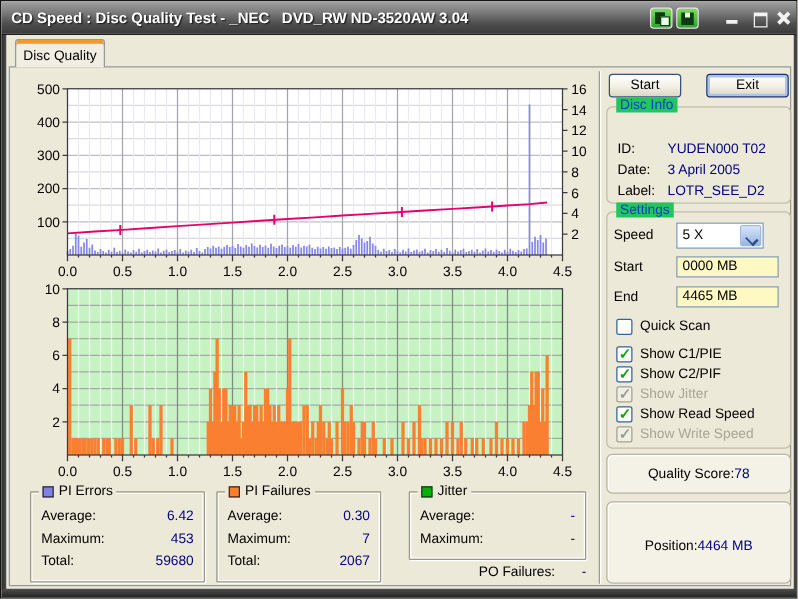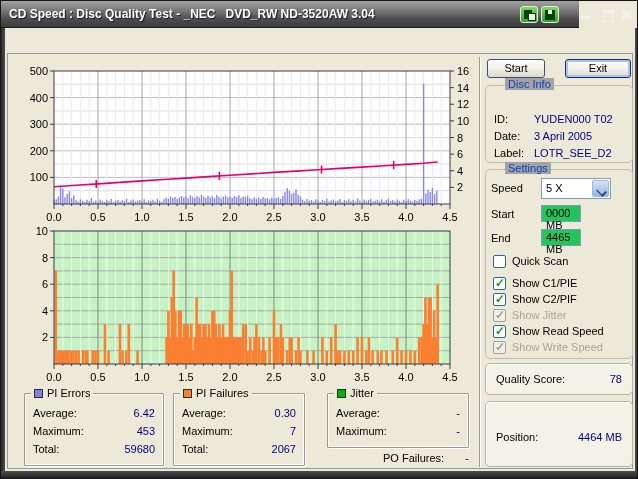--- a/index.html
+++ b/index.html
@@ -1,20 +1,20 @@
 <!DOCTYPE html>
 <html><head>
 <meta charset="utf-8">
 <style>
   html,body{margin:0;padding:0;background:#d4d0c8;}
   *{box-sizing:border-box;}
   .window{position:relative;width:638px;height:479px;font-family:"Liberation Sans",sans-serif;font-size:11px;color:#000;
     background:#ece9d8;border:1px solid #141414;overflow:hidden;}
   
-  .titlebar{position:absolute;left:0;top:0;width:578px;height:27px;
+  .titlebar{position:absolute;left:0;top:0;width:638px;height:27px;
     background:linear-gradient(180deg,#a2a2a2 0%,#7a7a7a 35%,#4d4d4d 70%,#3a3a3a 100%);
     border-bottom:1px solid #1c1c1c;}
   .title-text{position:absolute;left:8px;top:0;line-height:26px;color:#fff;font-size:12px;font-weight:bold;
     text-shadow:1px 1px 1px #1a1a1a;white-space:pre;}
   .tb-btn{position:absolute;top:5px;width:18px;height:17px;border:1px solid #e9e9e9;border-radius:3px;
     background:linear-gradient(#7fdc5a,#2aa62a);cursor:default;}
   .tb-btn-1{left:519px;}
   .tb-btn-2{left:540px;}
   .tb-btn-1::before{content:"";position:absolute;left:3px;top:3px;width:6px;height:7px;background:#0b3d12;border:1px solid #0b3d12;}
   .tb-btn-1::after{content:"";position:absolute;left:7px;top:6px;width:6px;height:6px;background:#e8ffe8;border:1px solid #0b3d12;}
@@ -48,48 +48,48 @@
   .srow .val{color:#00007f;}
   .po-row{position:absolute;left:334px;top:451px;width:134px;display:flex;justify-content:space-between;padding-left:48px;}
   .po-row .val{color:#00007f;}
   
   .vsep{position:absolute;left:478px;top:56px;height:410px;width:2px;border-left:1px solid #9f9c8d;border-right:1px solid #fff;}
   .btn{position:absolute;top:58px;height:19px;border:1px solid #33527e;border-radius:3px;text-align:center;line-height:17px;
     background:linear-gradient(#ffffff,#f2f0e6 55%,#dcd8c4);cursor:default;}
   .btn-start{left:486px;width:58px;}
   .btn-exit{left:564px;width:66px;border:1px solid #17316e;box-shadow:inset 0 0 0 2px #a9c4ee;}
   .gbox{position:absolute;left:484px;width:148px;border:1px solid #c0bdab;border-radius:5px;background:#ece9d8;}
-  .gbox-title{position:absolute;top:-8px;left:7px;background:#a3a3a3;padding:0 3px;color:#0a3fc1;margin-left:12px;}
+  .gbox-title{position:absolute;top:-8px;left:7px;background:#22c55e;padding:0 3px;color:#0a3fc1;}
   .g-discinfo{top:84px;height:78px;}
   .g-settings{top:168px;height:190px;}
   .irow{position:absolute;left:8px;right:8px;height:15px;}
   .irow .lbl{position:absolute;left:0;}
   .irow .val{position:absolute;left:40px;color:#00007f;}
   .set-lbl{position:absolute;left:490px;}
   .combo{position:absolute;left:540px;top:177px;width:70px;height:21px;background:#fff;border:1px solid #7f9db9;}
   .combo .cval{position:absolute;left:4px;top:3px;}
   .combo .arrow{position:absolute;right:1px;top:1px;width:17px;height:17px;border:1px solid #9cb8e0;border-radius:2px;
     background:linear-gradient(#d6e4f7,#98b5e4);}
   .combo .arrow::after{content:"";position:absolute;left:4px;top:6px;width:7px;height:7px;
     border-right:2px solid #2a4d8a;border-bottom:2px solid #2a4d8a;transform:rotate(45deg) scale(1,.7);}
-  .field{position:absolute;left:540px;width:40px;height:17px;background:#22c55e;border:1px solid #7f9db9;padding:1px 4px;}
+  .field{position:absolute;left:540px;width:82px;height:17px;background:#fef9c3;border:1px solid #7f9db9;padding:1px 4px;}
   .f-start{top:204px;}
   .f-end{top:228px;}
   .cb{position:absolute;left:492px;height:14px;}
   .cb .box{position:absolute;left:0;top:0;width:13px;height:13px;background:#fff;border:1px solid #35629c;border-radius:2px;}
   .cb.checked .box::after{content:"\2713";position:absolute;left:1px;top:-2px;color:#14a014;font-weight:bold;font-size:12px;}
   .cb .cl{position:absolute;left:19px;top:0;white-space:nowrap;}
   .cb.disabled .box{background:#f1efe3;border-color:#a4a192;}
   .cb.disabled.checked .box::after{color:#93a093;}
   .cb.disabled .cl{color:#a8a595;}
   .rbox{position:absolute;left:484px;width:148px;border:1px solid #b7b4a3;border-radius:5px;background:#f4f2e6;
     box-shadow:inset 1px 1px 0 #fff;}
   .r-quality{top:362px;height:32px;}
   .r-status{top:400px;height:66px;}
-  .rrow{position:absolute;left:10px;right:10px;display:flex;justify-content:space-between;}
+  .rrow{position:absolute;left:10px;right:10px;display:flex;justify-content:center;}
   .rrow .val{color:#00007f;}
   svg text{font-family:"Liberation Sans",sans-serif;font-size:11px;fill:#000;}
 </style>
 </head>
 <body>
 
 <div class="window">
 
   <div class="titlebar">
     <div class="title-text">CD Speed : Disc Quality Test - _NEC   DVD_RW ND-3520AW 3.04</div>
@@ -97,20 +97,23 @@
     <div class="tb-btn tb-btn-2"></div>
     <div class="wc wc-min" style="left:578px"></div>
     <div class="wc wc-max" style="left:600px"></div>
     <div class="wc wc-close" style="left:619px"></div>
   </div>
   <div class="frame-left"></div>
   <div class="frame-right"></div>
   <div class="frame-bottom"></div>
 
   <div class="tabpage"></div>
+  <div class="tab">
+    <span>Disc Quality</span>
+  </div>
 
   <div id="chart1" class="chart"><svg width="470" height="164" xmlns="http://www.w3.org/2000/svg">
         <rect x="47" y="10" width="396" height="133" fill="#ffffff"></rect>
         <line x1="47" y1="129.7" x2="443" y2="129.7" stroke="#dadae2" stroke-width="1"></line>
         <line x1="47" y1="116.4" x2="443" y2="116.4" stroke="#bcbcc6" stroke-width="1"></line>
         <line x1="47" y1="103.1" x2="443" y2="103.1" stroke="#dadae2" stroke-width="1"></line>
         <line x1="47" y1="89.8" x2="443" y2="89.8" stroke="#bcbcc6" stroke-width="1"></line>
         <line x1="47" y1="76.5" x2="443" y2="76.5" stroke="#dadae2" stroke-width="1"></line>
         <line x1="47" y1="63.19999999999999" x2="443" y2="63.19999999999999" stroke="#bcbcc6" stroke-width="1"></line>
         <line x1="47" y1="49.89999999999999" x2="443" y2="49.89999999999999" stroke="#dadae2" stroke-width="1"></line>

